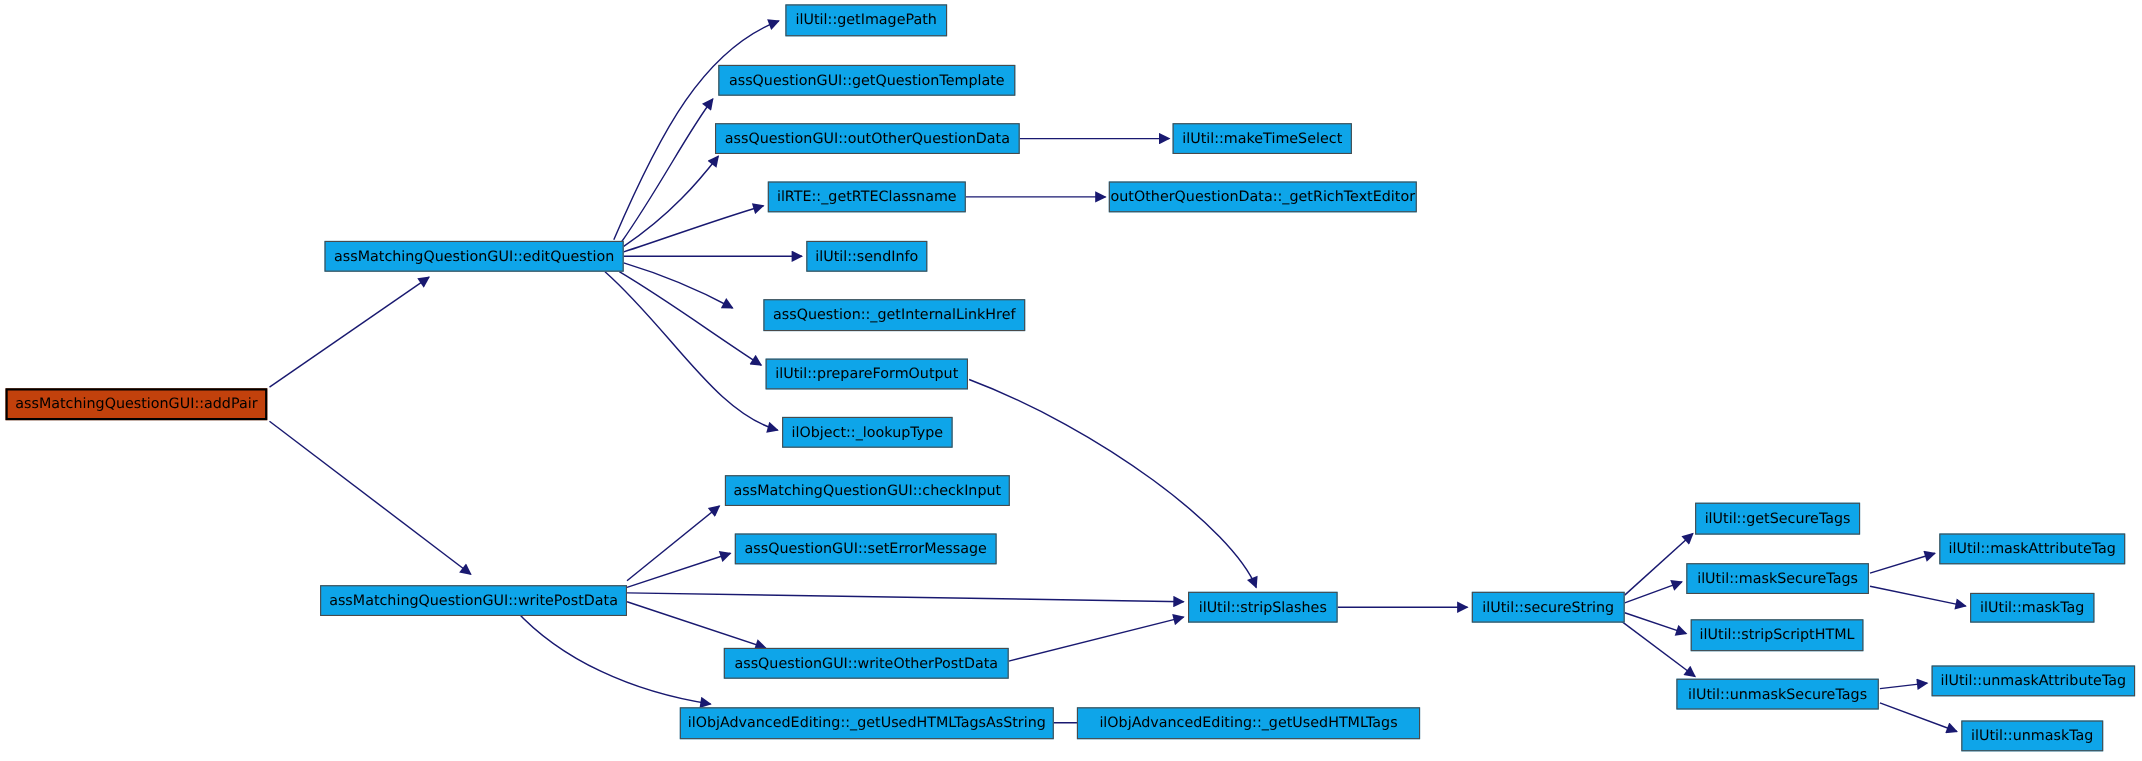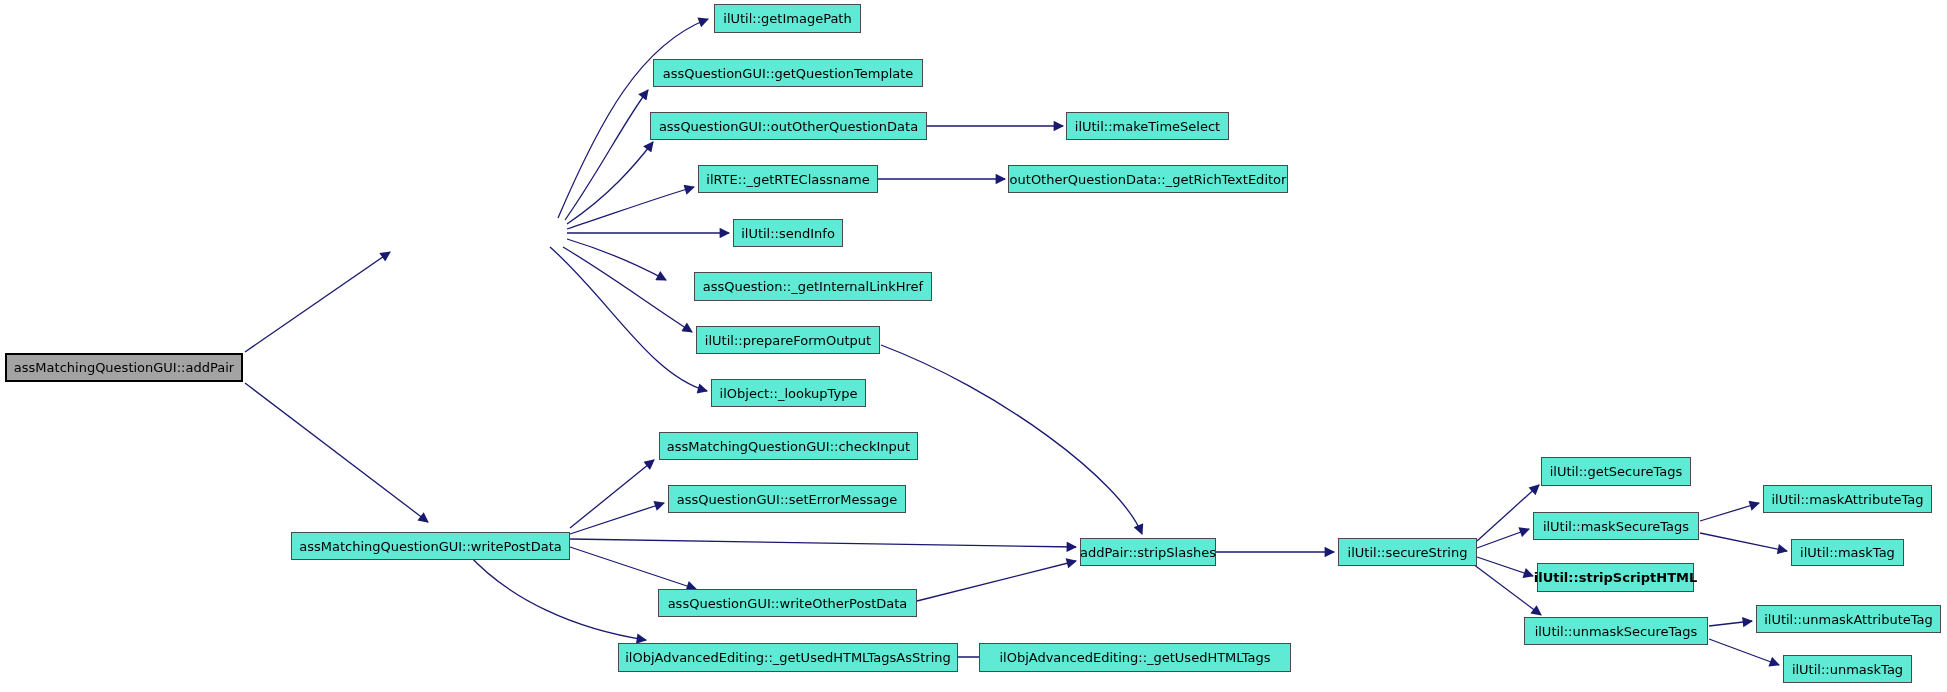--- a/index.html
+++ b/index.html
@@ -7,29 +7,29 @@
     position:relative;
     width:1947px;height:692px;
     background:#ffffff;
     font-family:"DejaVu Sans","Liberation Sans",sans-serif;
     overflow:hidden;
   }
   #edges{position:absolute;left:0;top:0;}
   .node{
     position:absolute;
     box-sizing:border-box;
-    background:#5eead4;
+    background:#0ea5e9;
     border:1px solid #4a4a4a;
     display:flex;align-items:center;justify-content:center;
     font-size:13px;color:#000000;
     white-space:nowrap;
     cursor:pointer;
   }
   .node.root{
-    background:#a3a3a3;
+    background:#c2410c;
     border:2px solid #000000;
   }
 </style>
 </head>
 <body>
 
 <div id="canvas" style="width: 1947px; height: 692px;">
     <svg id="edges" width="1947" height="692">
       <defs>
         <marker id="arrow" viewBox="0 0 10 10" refX="9" refY="5" markerWidth="10" markerHeight="8" orient="auto">
@@ -60,39 +60,40 @@
       <path d="M1477,541 L1539,485" fill="none" stroke="#191970" stroke-width="1.3" marker-end="url(#arrow)"></path>
       <path d="M1477,548 L1529,529" fill="none" stroke="#191970" stroke-width="1.3" marker-end="url(#arrow)"></path>
       <path d="M1477,557 L1533,576" fill="none" stroke="#191970" stroke-width="1.3" marker-end="url(#arrow)"></path>
       <path d="M1473,564 L1541,615" fill="none" stroke="#191970" stroke-width="1.3" marker-end="url(#arrow)"></path>
       <path d="M1700,521 L1759,503" fill="none" stroke="#191970" stroke-width="1.3" marker-end="url(#arrow)"></path>
       <path d="M1700,533 L1787,551" fill="none" stroke="#191970" stroke-width="1.3" marker-end="url(#arrow)"></path>
       <path d="M1709,626 L1752,621" fill="none" stroke="#191970" stroke-width="1.3" marker-end="url(#arrow)"></path>
       <path d="M1709,639 L1779,665" fill="none" stroke="#191970" stroke-width="1.3" marker-end="url(#arrow)"></path>
     </svg>
     <div class="node root" style="left: 5px; top: 353px; width: 238px; height: 29px;">assMatchingQuestionGUI::addPair</div>
+    <div class="node" style="left: 295px; top: 219px; width: 272px; height: 28px;">assMatchingQuestionGUI::editQuestion</div>
     <div class="node" style="left: 291px; top: 506px; width: 279px; height: 28px; margin-top: 26px;">assMatchingQuestionGUI::writePostData</div>
     <div class="node" style="left: 714px; top: 4px; width: 147px; height: 29px;">ilUtil::getImagePath</div>
     <div class="node" style="left: 650px; top: 112px; width: 277px; height: 28px;">assQuestionGUI::outOtherQuestionData</div>
     <div class="node" style="left: 653px; top: 59px; width: 270px; height: 28px;">assQuestionGUI::getQuestionTemplate</div>
     <div class="node" style="left: 698px; top: 165px; width: 180px; height: 28px;">ilRTE::_getRTEClassname</div>
     <div class="node" style="left: 733px; top: 219px; width: 110px; height: 28px;">ilUtil::sendInfo</div>
     <div class="node" style="left: 669px; top: 272px; width: 238px; height: 29px; margin-left: 25px;">assQuestion::_getInternalLinkHref</div>
     <div class="node" style="left: 696px; top: 326px; width: 184px; height: 28px;">ilUtil::prepareFormOutput</div>
     <div class="node" style="left: 711px; top: 379px; width: 155px; height: 28px;">ilObject::_lookupType</div>
     <div class="node" style="left: 659px; top: 432px; width: 259px; height: 28px; text-align: right;">assMatchingQuestionGUI::checkInput</div>
     <div class="node" style="left: 668px; top: 485px; width: 238px; height: 28px;">assQuestionGUI::setErrorMessage</div>
     <div class="node" style="left: 658px; top: 589px; width: 259px; height: 28px;">assQuestionGUI::writeOtherPostData</div>
     <div class="node" style="left: 618px; top: 643px; width: 340px; height: 29px;">ilObjAdvancedEditing::_getUsedHTMLTagsAsString</div>
     <div class="node" style="left: 1066px; top: 112px; width: 163px; height: 28px;">ilUtil::makeTimeSelect</div>
     <div class="node" style="left: 1008px; top: 165px; width: 280px; height: 28px;">outOtherQuestionData::_getRichTextEditor</div>
-    <div class="node" style="left: 1080px; top: 538px; width: 136px; height: 28px;">addPair::stripSlashes</div>
+    <div class="node" style="left: 1080px; top: 538px; width: 136px; height: 28px;">ilUtil::stripSlashes</div>
     <div class="node" style="left: 979px; top: 643px; width: 312px; height: 29px;">ilObjAdvancedEditing::_getUsedHTMLTags</div>
     <div class="node" style="left: 1338px; top: 538px; width: 139px; height: 28px;">ilUtil::secureString</div>
     <div class="node" style="left: 1541px; top: 457px; width: 150px; height: 29px;">ilUtil::getSecureTags</div>
     <div class="node" style="left: 1533px; top: 512px; width: 166px; height: 28px;">ilUtil::maskSecureTags</div>
     <div class="node" style="left: 1763px; top: 485px; width: 169px; height: 28px;">ilUtil::maskAttributeTag</div>
     <div class="node" style="left: 1791px; top: 539px; width: 113px; height: 27px;">ilUtil::maskTag</div>
-    <div class="node" style="left: 1537px; top: 563px; width: 157px; height: 29px; font-weight: bold;">ilUtil::stripScriptHTML</div>
+    <div class="node" style="left: 1537px; top: 563px; width: 157px; height: 29px;">ilUtil::stripScriptHTML</div>
     <div class="node" style="left: 1524px; top: 617px; width: 184px; height: 28px;">ilUtil::unmaskSecureTags</div>
     <div class="node" style="left: 1756px; top: 605px; width: 185px; height: 28px;">ilUtil::unmaskAttributeTag</div>
     <div class="node" style="left: 1783px; top: 655px; width: 129px; height: 28px;">ilUtil::unmaskTag</div>
   </div>
 
 </body></html>

